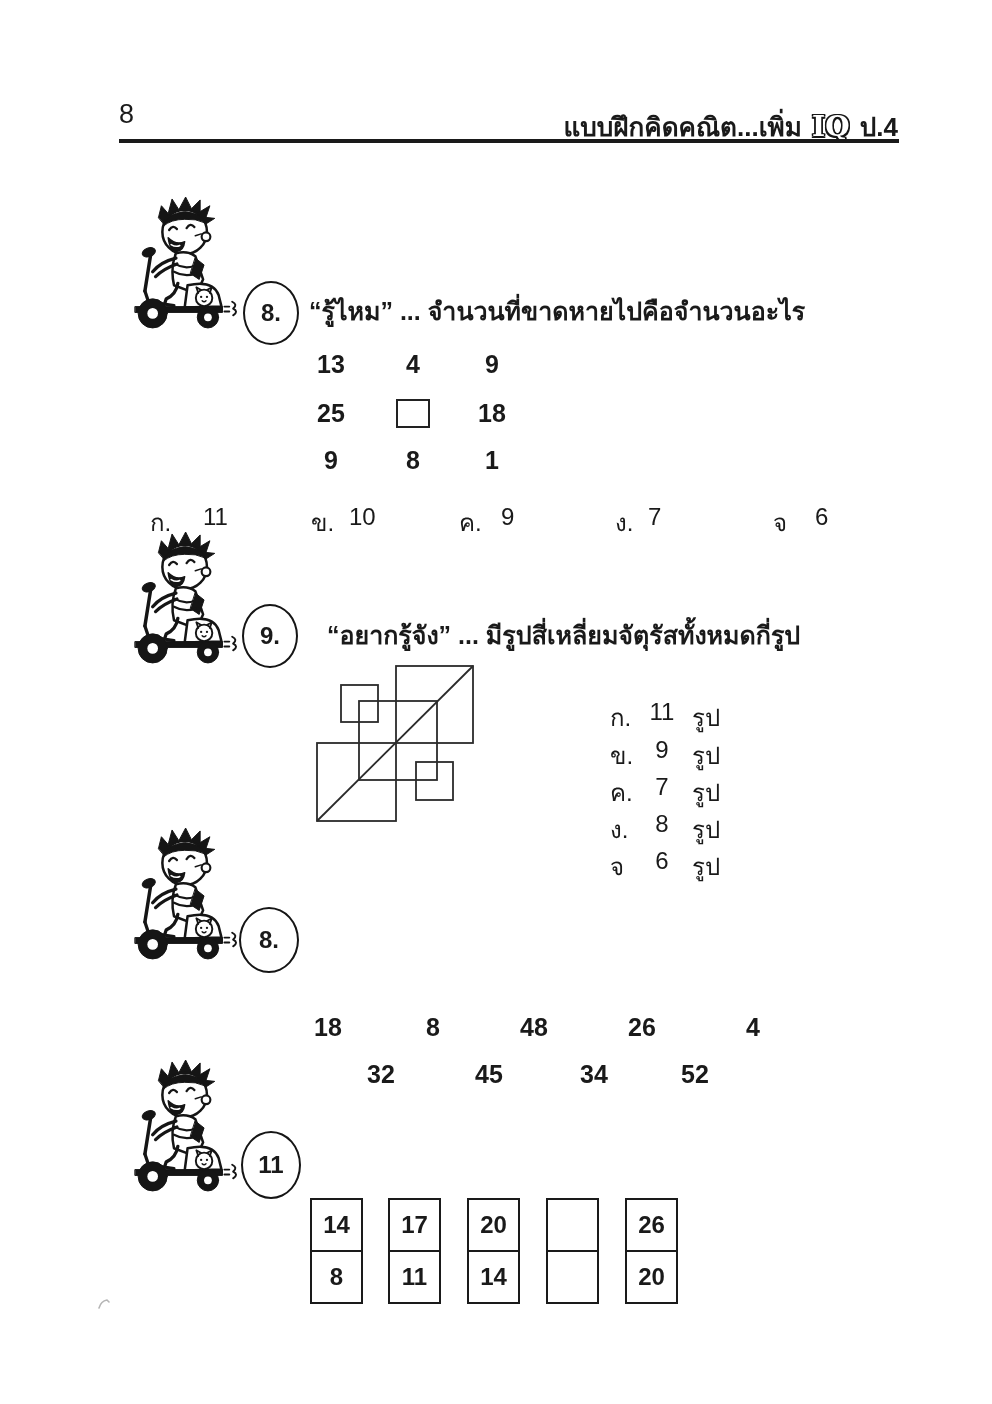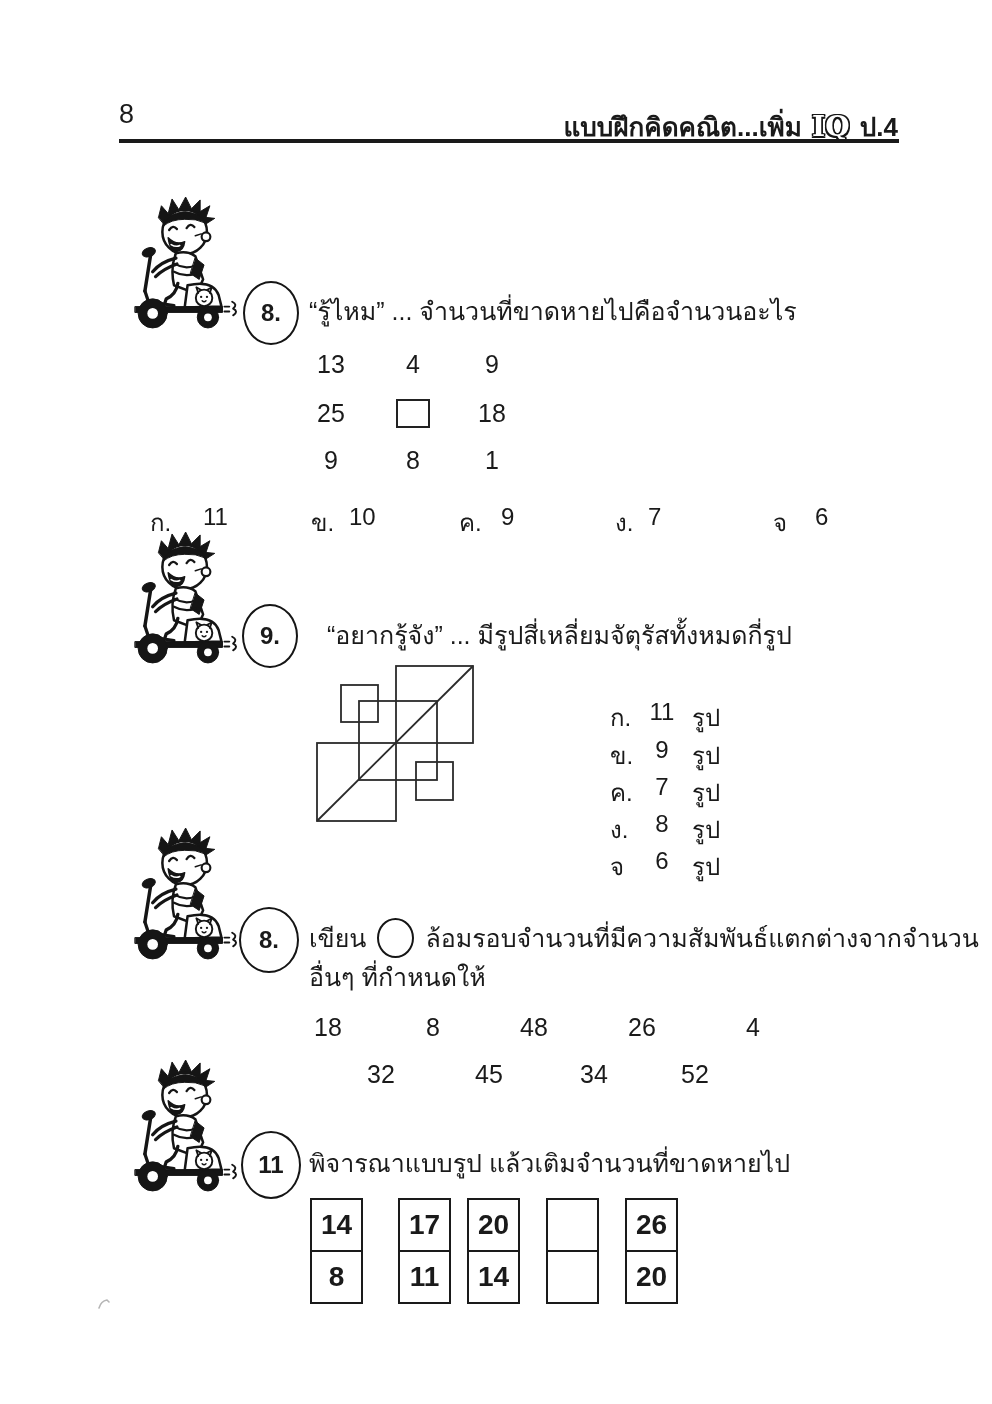--- a/index.html
+++ b/index.html
@@ -25,41 +25,41 @@
     padding:0 3px;
   }
   .header-rule{left:119px;top:139px;width:780px;height:4px;background:#1a1a1a;}
   
   .badge{
     border:2.5px solid #151515;border-radius:50%;
     display:flex;align-items:center;justify-content:center;
     font-weight:bold;font-size:24px;background:#fff;
   }
   
-  .prompt{font-weight:normal;font-size:25px;white-space:nowrap;line-height:38px;}
+  .prompt{font-weight:bold;font-size:25px;white-space:nowrap;line-height:38px;}
   .cartoon{width:128px;height:140px;}
   
-  .cnum{transform:translate(-50%,-50%);font-weight:normal;font-size:25px;white-space:nowrap;}
+  .cnum{transform:translate(-50%,-50%);font-weight:bold;font-size:25px;white-space:nowrap;}
   .onum{font-size:24px;font-weight:400;white-space:nowrap;}
   .answer-box{width:30px;height:25px;border:2.5px solid #222;background:#fff;}
   
   .q9opt{left:610px;width:140px;display:flex;font-size:24px;font-weight:400;}
   .q9opt .lab{width:36px;}
   .q9opt .val{width:32px;text-align:center;}
   .q9opt .unit{margin-left:14px;}
   .figure{width:166px;height:166px;}
   
   .inline-circle{
     display:inline-block;width:33px;height:36px;
     border:2.5px solid #151515;border-radius:50%;
     vertical-align:-11px;margin:0 11px;
   }
   
   .domino{top:1198px;width:49px;border:2.5px solid #1a1a1a;background:#fff;}
-  .dcell{height:50px;display:flex;align-items:center;justify-content:center;font-weight:bold;font-size:28px;}
+  .dcell{height:50px;display:flex;align-items:center;justify-content:center;font-weight:bold;font-size:24px;}
   .dcell-top{border-bottom:2.5px solid #1a1a1a;}
 </style>
 </head>
 <body>
 
 <svg width="0" height="0" style="position:absolute" aria-hidden="true">
   <defs>
     <g id="scooterboy" stroke="#151515" fill="none" stroke-width="3" stroke-linecap="round" stroke-linejoin="round">
       <path fill="#151515" stroke-width="1" d="M50,24 L53,12 L60,20 L64,5 L71,16 L78,3 L84,15 L93,6 L93,18 L103,12 L99,24 L108,25 L97,32 Q76,20 56,31 Z"></path>
       <circle cx="77" cy="39" r="23" fill="#fff" stroke-width="2.6"></circle>
@@ -175,46 +175,41 @@
   <div class="abs q9opt" style="top:847px">
     <span class="lab">จ</span>
     <span class="val">6</span>
     <span class="unit">รูป</span>
   </div>
 
   <svg class="abs cartoon" style="left:110px;top:823px" viewBox="0 0 132 140">
       <use href="#scooterboy"></use>
     </svg>
   <div class="abs badge" style="left:239px;top:907px;width:56px;height:62px">8.</div>
-  <div class="abs prompt" style="left:309px;top:918px">
-    <span>เขียน</span><span class="inline-circle"></span><span>ล้อมรอบจำนวนที่มีความสัมพันธ์แตกต่างจากจำนวน</span><br>
-    <span>อื่นๆ ที่กำหนดให้</span>
-  </div>
 
   <span class="abs cnum" style="left:328px;top:1027px">18</span>
   <span class="abs cnum" style="left:433px;top:1027px">8</span>
   <span class="abs cnum" style="left:534px;top:1027px">48</span>
   <span class="abs cnum" style="left:642px;top:1027px">26</span>
   <span class="abs cnum" style="left:753px;top:1027px">4</span>
   <span class="abs cnum" style="left:381px;top:1074px">32</span>
   <span class="abs cnum" style="left:489px;top:1074px">45</span>
   <span class="abs cnum" style="left:594px;top:1074px">34</span>
   <span class="abs cnum" style="left:695px;top:1074px">52</span>
 
   <svg class="abs cartoon" style="left:110px;top:1055px" viewBox="0 0 132 140">
       <use href="#scooterboy"></use>
     </svg>
   <div class="abs badge" style="left:241px;top:1131px;width:56px;height:64px">11</div>
-  <div class="abs prompt" style="left:309px;top:1144px">พิจารณาแบบรูป แล้วเติมจำนวนที่ขาดหายไป</div>
 
   <div class="abs domino" style="left:310px">
     <div class="dcell dcell-top">14</div>
     <div class="dcell">8</div>
   </div>
-  <div class="abs domino" style="left:398px">
+  <div class="abs domino" style="left:388px">
     <div class="dcell dcell-top">17</div>
     <div class="dcell">11</div>
   </div>
   <div class="abs domino" style="left:467px">
     <div class="dcell dcell-top">20</div>
     <div class="dcell">14</div>
   </div>
   <div class="abs domino" style="left:546px">
     <div class="dcell dcell-top"></div>
     <div class="dcell"></div>

